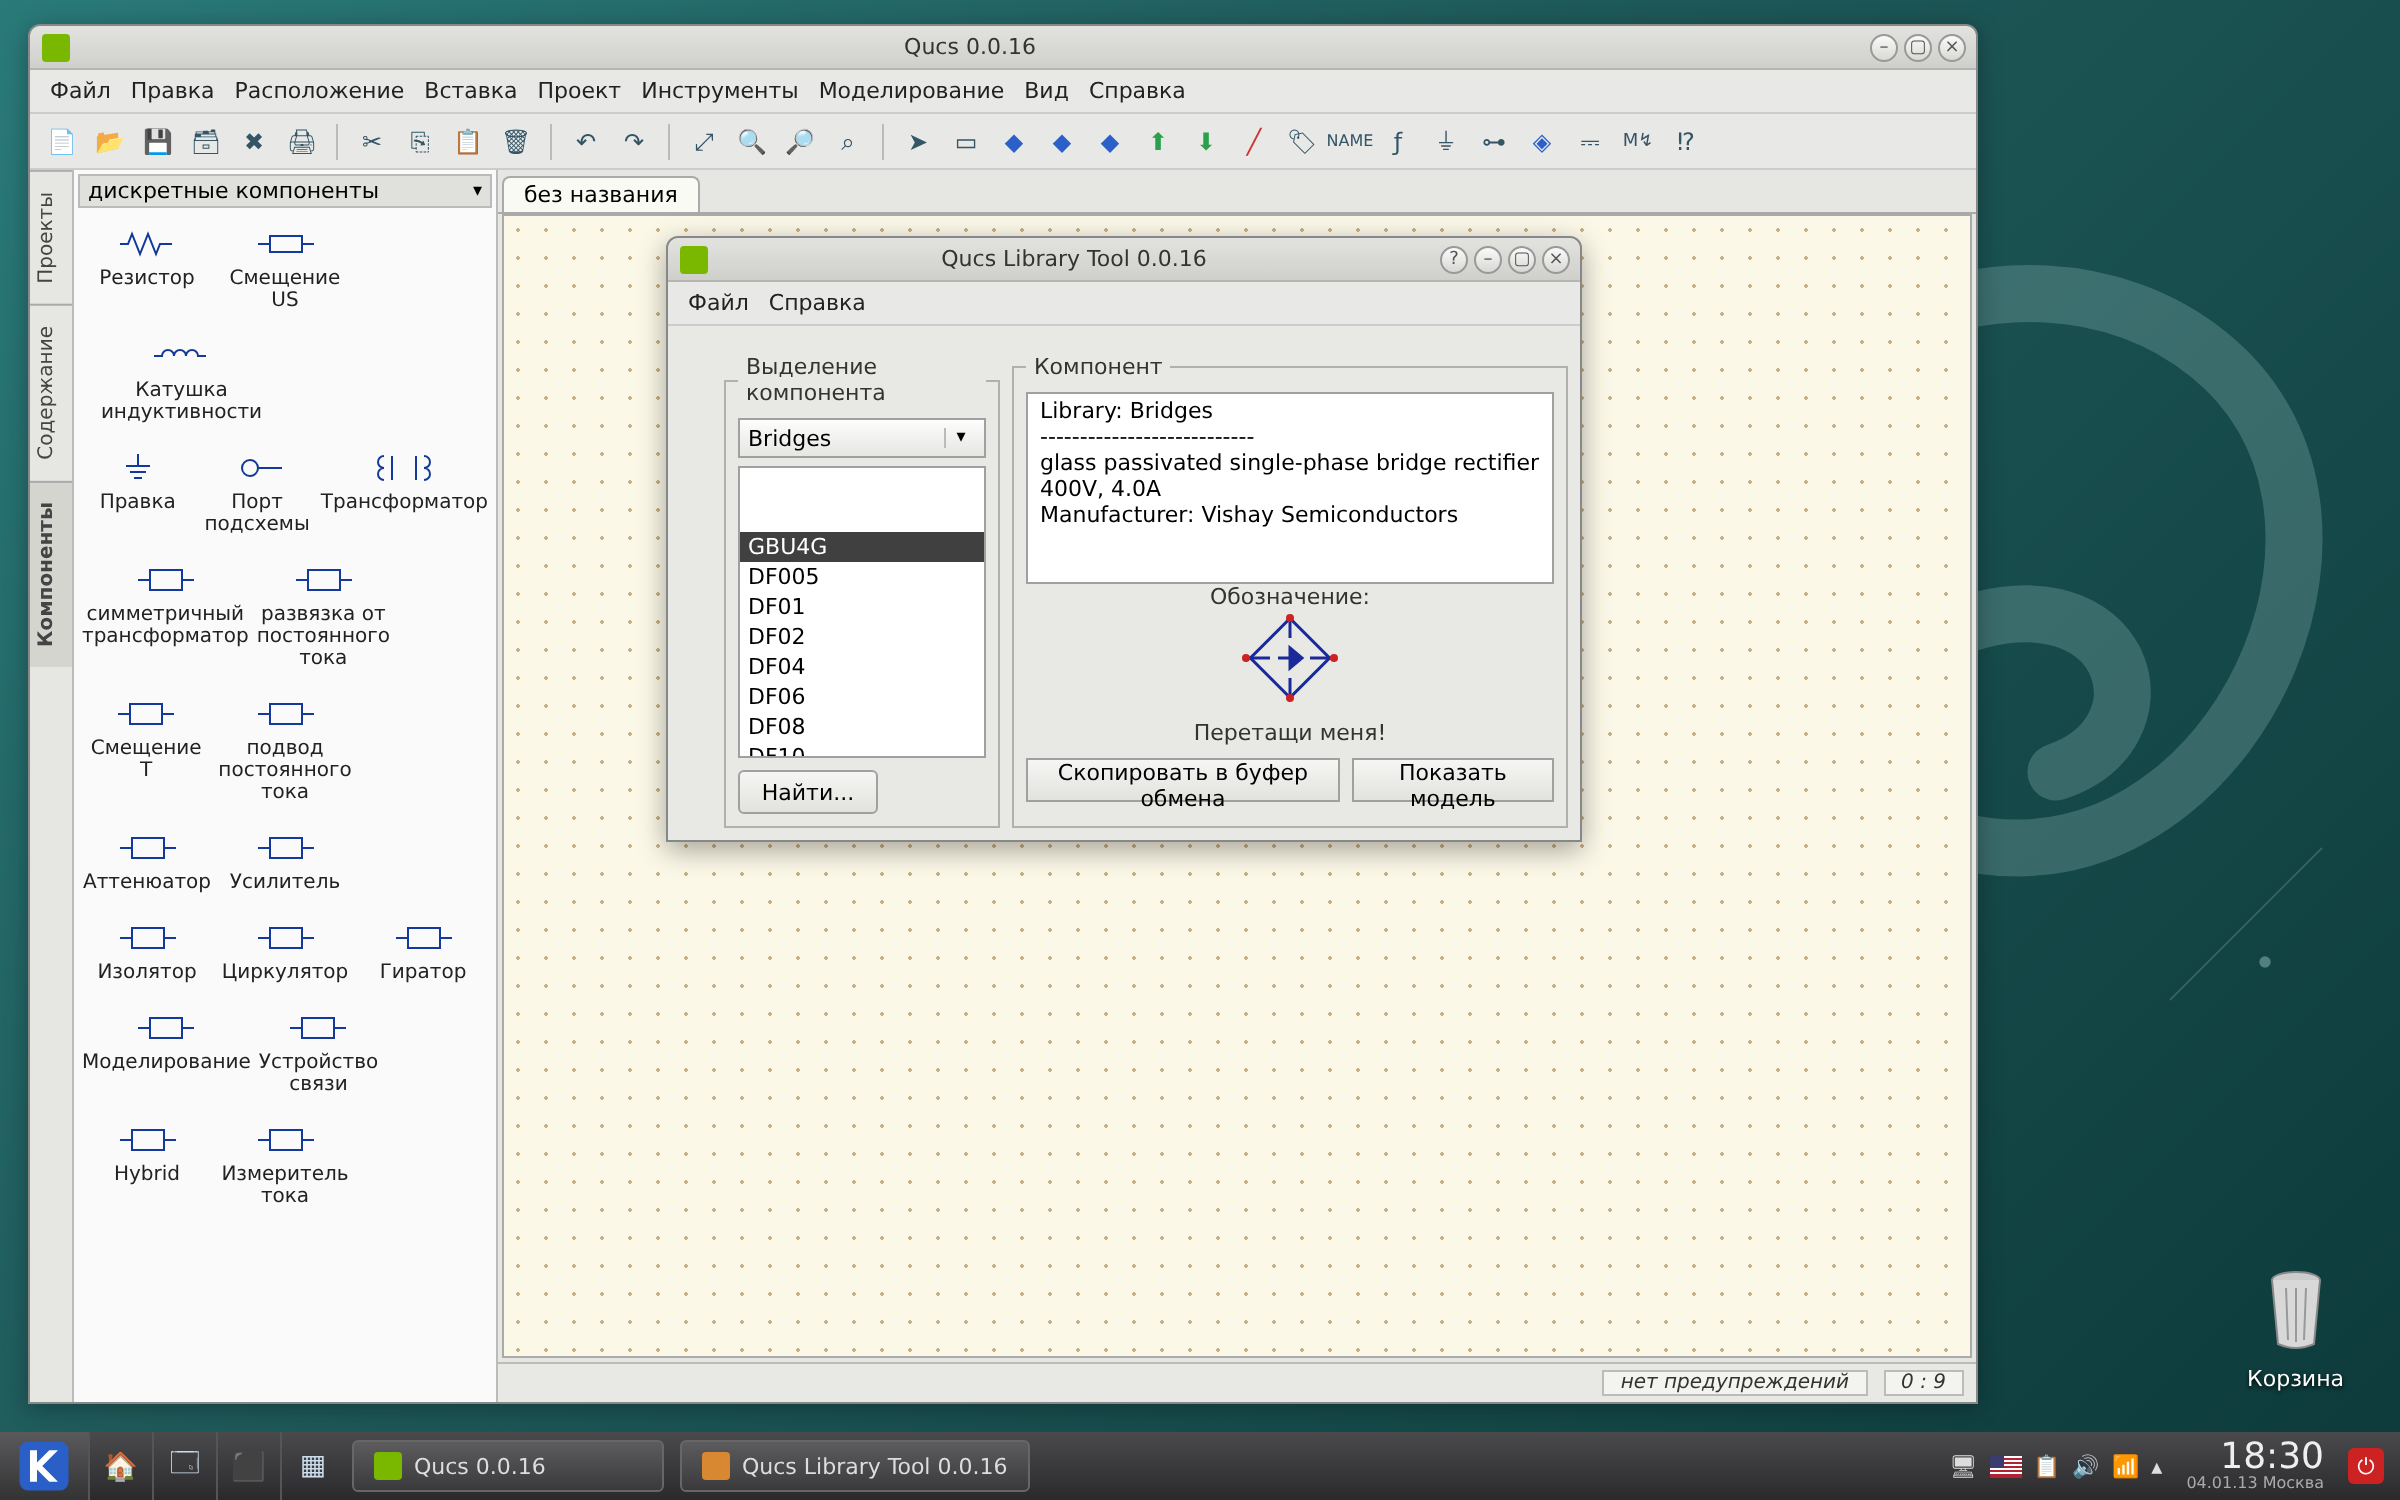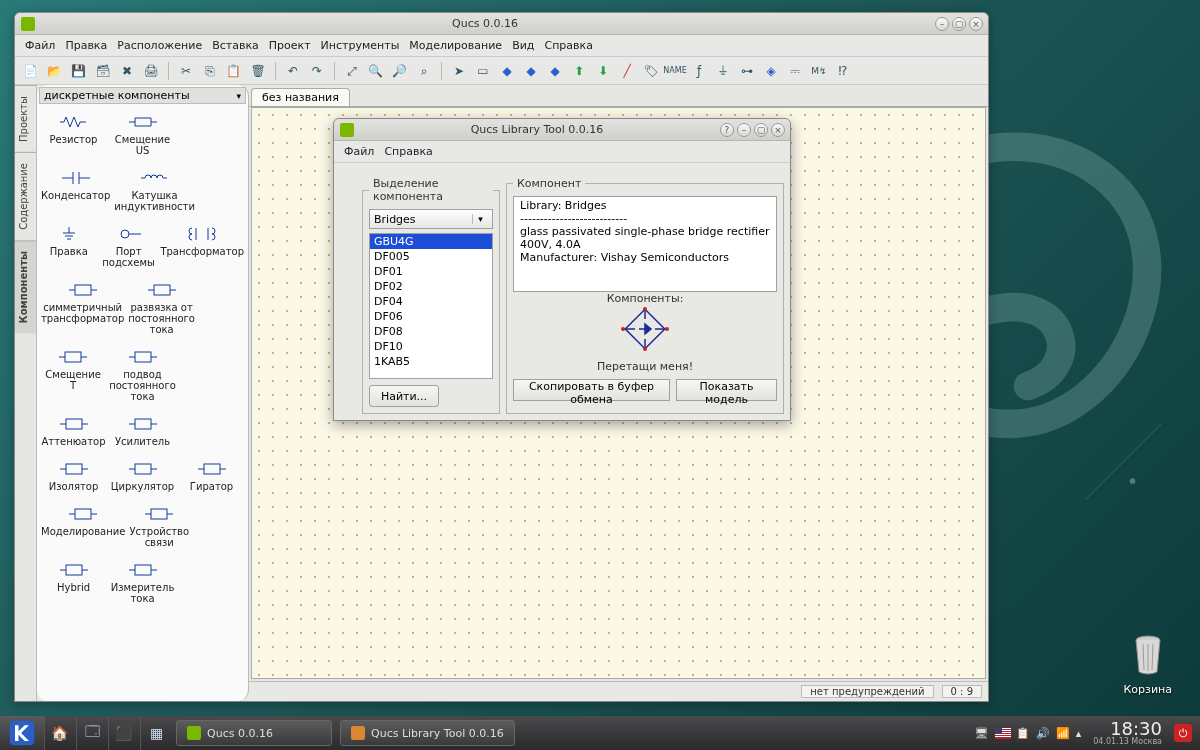--- a/index.html
+++ b/index.html
@@ -22,50 +22,50 @@
 .toolbar { height: 28px; display: flex; align-items: center; gap: 4px; padding: 2px 6px; background: #e8e8e6; border-bottom: 1px solid #ccc; }
 .toolbar .tb { width: 20px; height: 20px; border: 1px solid transparent; border-radius: 3px; display:flex; align-items:center; justify-content:center; font-size:12px; color:#356; }
 .toolbar .sep { width:1px; height:18px; background:#bbb; margin:0 3px;}
 
 .body-row { flex:1; display:flex; overflow:hidden; }
 
 .side-tabs { width: 22px; background:#e6e6e2; border-right:1px solid #bbb; display:flex; flex-direction:column; }
 .side-tab { writing-mode: vertical-rl; transform: rotate(180deg); font-size:10px; padding:10px 3px; color:#444; border-bottom:1px solid #aaa; text-align:center; }
 .side-tab.active { background:#d5d5d0; font-weight:bold; }
 
-.sidebar { width: 212px; background:#fafafa; border-right:1px solid #bbb; display:flex; flex-direction:column;border-radius:11px; }
+.sidebar { width: 212px; background:#fafafa; border-right:1px solid #bbb; display:flex; flex-direction:column; }
 .sidebar-hdr { background:#e0e0dc; border:1px solid #bbb; margin:2px; font-size:11px; padding:1px 4px; display:flex; align-items:center; }
 .sidebar-hdr .drop-arrow { margin-left:auto; font-size:9px; }
 .comp-grid { flex:1; overflow-y:auto; padding:2px; }
 .comp-row { display:flex; }
 .comp-cell { flex:1; text-align:center; font-size:10px; color:#222; padding:4px 2px 8px 2px; }
 .comp-cell .ic { height:20px; display:flex; align-items:center; justify-content:center; margin-bottom:2px; color:#244a9a; }
 .comp-cell .ic svg { width:32px; height:18px; }
 
 .canvas-area { flex:1; display:flex; flex-direction:column; background:#e6e6e2; }
 .doc-tabs { height:22px; display:flex; align-items:flex-end; padding-left:2px; border-bottom:1px solid #aaa;}
 .doc-tab { background:#fafaf5; border:1px solid #aaa; border-bottom:none; font-size:11px; padding:2px 10px; border-radius:4px 4px 0 0;}
 .canvas { flex:1; background:#fbf8e8; border:1px solid #aaa; margin:0 2px 2px 2px; position:relative;
   background-image: radial-gradient(#c8b084 1px, transparent 1px); background-size:14px 14px; }
-.statusbar { height:20px; background:#e8e8e5; border-top:1px solid #bbb; display:flex; justify-content:flex-end; align-items:center; padding:0 6px; font-size:10px; color:#333; gap:8px;}
+.statusbar { height:20px; background:#e8e8e5; border-top:1px solid #bbb; display:flex; justify-content:flex-end; align-items:center; padding:0 6px; font-size:10px; color:#333; gap:8px;font-style:italic;}
 .statusbar .cell { border:1px solid #bbb; padding:0 8px; background:#f3f3f0; }
 
 
 .dialog { position:absolute; left:333px; top:118px; width:458px; background:#e8e8e4; border:1px solid #888; border-radius:6px 6px 0 0; box-shadow:0 4px 14px rgba(0,0,0,.35); }
 .dialog .dlg-body { padding:6px; }
 .dialog .cols { display:flex; gap:6px;padding-left:22px; }
 .groupbox { border:1px solid #b0b0ac; padding:6px 6px 6px 6px; position:relative; margin-top:8px; }
 .groupbox legend { font-size:11px; color:#333; padding:0 4px; }
 .gb-left { width:138px; }
 .gb-right { flex:1; }
 .combo { width:100%; height:20px; border:1px solid #a0a0a0; background:linear-gradient(#fdfdfd,#e6e6e3); font-size:11px; padding:0 4px; display:flex; align-items:center; margin-bottom:4px;}
 .combo .arrow-btn { margin-left:auto; width:16px; text-align:center; border-left:1px solid #bbb; font-size:9px;}
 .listbox { border:1px solid #a0a0a0; background:#fff; height:146px; overflow-y:scroll; font-size:11px; }
 .listbox .item { padding:1px 4px; }
-.listbox .item.sel { background:#1d4ed8; color:#fff; }
+.listbox .item.sel { background:#404040; color:#fff;margin-top:32px; }
 .find-btn { margin-top:6px; height:22px; width:70px; font-size:11px; border:1px solid #a0a0a0; background:linear-gradient(#f6f6f4,#e2e2de); border-radius:3px;}
 .desc-box { border:1px solid #a0a0a0; background:#fff; height:96px; font-size:11px; padding:2px 6px; overflow-y:scroll; position:relative;}
 .sym-box { text-align:center; font-size:11px; color:#333;}
 .sym-box .symtxt { margin-top:4px;}
 .dlg-btns { display:flex; justify-content:flex-end; gap:6px; margin-top:6px;}
 .dlg-btns button { height:22px; font-size:11px; padding:0 10px; border:1px solid #a0a0a0; background:linear-gradient(#f6f6f4,#e2e2de); border-radius:0;}
 
 
 .taskbar { position:absolute; left:0; bottom:0; width:1200px; height:34px; background:linear-gradient(#4a4a4c,#2a2a2c); display:flex; align-items:center; color:#ddd; font-size:11px; }
 .kmenu { width:44px; height:34px; display:flex; align-items:center; justify-content:center; background:linear-gradient(#5a5a5d,#333);}
@@ -205,28 +205,20 @@
                 </svg>
               </div>
               <div>Смещение US</div>
             </div>
             <div class="comp-cell"></div>
           </div>
           <div class="comp-row">
             <div class="comp-cell">
               <div class="ic">
                 <svg viewBox="0 0 32 18">
-                  <path d="M2 9h11M19 9h11M13 3v12M19 3v12" fill="none" stroke="#133a9a"></path>
-                </svg>
-              </div>
-              <div>Конденсатор</div>
-            </div>
-            <div class="comp-cell">
-              <div class="ic">
-                <svg viewBox="0 0 32 18">
                   <path d="M2 9h4 a3 3 0 0 1 6 0 a3 3 0 0 1 6 0 a3 3 0 0 1 6 0 h4" fill="none" stroke="#133a9a"></path>
                 </svg>
               </div>
               <div>Катушка индуктивности</div>
             </div>
             <div class="comp-cell"></div>
           </div>
           <div class="comp-row">
             <div class="comp-cell">
               <div class="ic">
@@ -444,21 +436,21 @@
       <fieldset class="groupbox gb-right">
         <legend>Компонент</legend>
         <div class="desc-box" id="desc-box">
             <div>Library: Bridges</div>
             <div>---------------------------</div>
             <div>glass passivated single-phase bridge rectifier</div>
             <div>400V, 4.0A</div>
             <div>Manufacturer: Vishay Semiconductors</div>
           </div>
         <div class="sym-box">
-          <div>Компоненты:</div>
+          <div>Обозначение:</div>
           <svg width="60" height="48" viewBox="0 0 60 48">
             <g stroke="#1a2a9a" stroke-width="1.5" fill="none">
               <rect x="16" y="10" width="28" height="28" transform="rotate(45 30 24)"></rect>
               <line x1="8" y1="24" x2="20" y2="24"></line>
                 <line x1="40" y1="24" x2="52" y2="24"></line>
               <line x1="30" y1="4" x2="30" y2="14"></line>
                 <line x1="30" y1="34" x2="30" y2="44"></line>
               <path d="M24 24 L36 24 M30 19 L36 24 L30 29 Z" fill="#1a2a9a"></path>
             </g>
             <circle cx="8" cy="24" r="2" fill="#c22"></circle>

